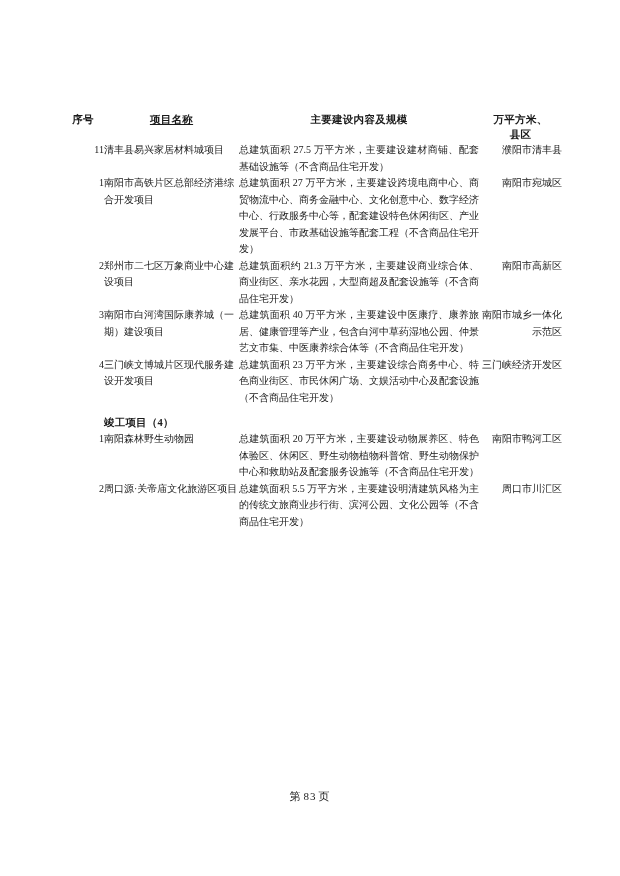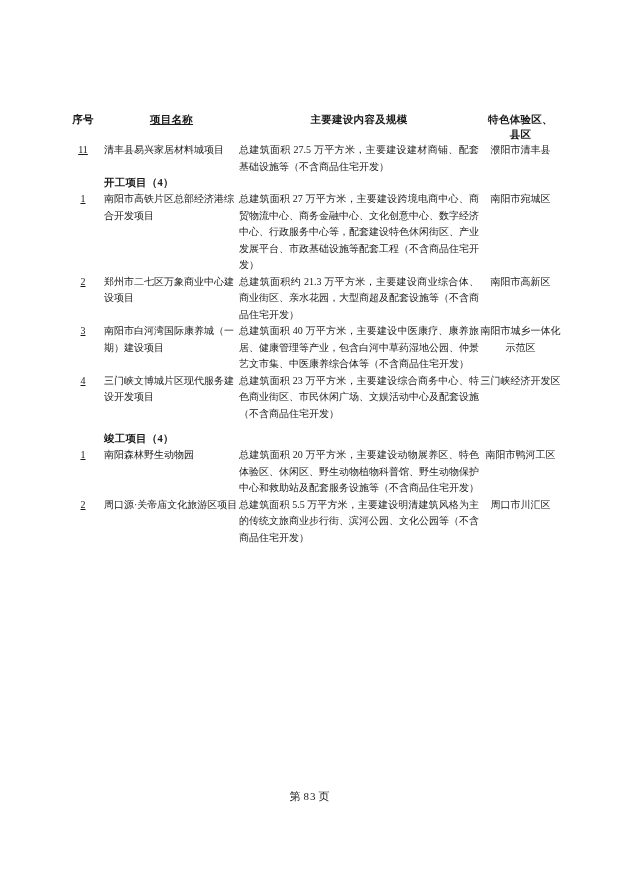--- a/index.html
+++ b/index.html
@@ -65,38 +65,37 @@
   .hdr-area { text-align: center !important; }
 
   
   .data-row td {
     font-size: 10px;
     line-height: 16.5px;
     padding-top: 9px;
     padding-bottom: 0px;
   }
   td.cell-seq {
-    text-align: center;
+    text-align: right;
     padding-left: 4px;
     font-family: "Liberation Serif", "DejaVu Serif", serif;
-    text-decoration: underline;
   }
   td.cell-name {
     text-align: left;
     padding-left: 4px;
     padding-right: 6px;
     margin-top: 16px;
   }
   td.cell-desc {
     text-align: justify;
     text-align-last: left;
     padding-right: 6px;
   }
   td.cell-area {
-    text-align: center;
+    text-align: right;
     padding-left: 4px;
   }
 
   
   .sect-row td {
     font-weight: bold;
     font-size: 10.5px;
     line-height: 16px;
     padding-top: 14px;
     padding-bottom: 0px;
@@ -134,34 +133,30 @@
         <col class="c-name">
         <col class="c-desc">
         <col class="c-area">
       </colgroup>
       <tbody id="tbody">
         <tr class="hdr-row">
           <td class="hdr-seq">序号</td>
           <td class="hdr-name">项目名称</td>
           <td class="hdr-desc">主要建设内容及规模</td>
           <td class="hdr-area">
-            <div>特色体验区、</div>
+            <div>万平方米、</div>
             <div>县区</div>
           </td>
         </tr>
       <tr class="data-row">
             <td class="cell-seq">11</td>
             <td class="cell-name">清丰县易兴家居材料城项目</td>
             <td class="cell-desc">总建筑面积 27.5 万平方米，主要建设建材商铺、配套基础设施等（不含商品住宅开发）</td>
             <td class="cell-area">濮阳市清丰县</td>
           </tr>
-          <tr class="sect-row">
-            <td></td>
-            <td colspan="3">开工项目（4）</td>
-          </tr>
           <tr class="data-row">
             <td class="cell-seq">1</td>
             <td class="cell-name">南阳市高铁片区总部经济港综合开发项目</td>
             <td class="cell-desc">总建筑面积 27 万平方米，主要建设跨境电商中心、商贸物流中心、商务金融中心、文化创意中心、数字经济中心、行政服务中心等，配套建设特色休闲街区、产业发展平台、市政基础设施等配套工程（不含商品住宅开发）</td>
             <td class="cell-area">南阳市宛城区</td>
           </tr>
           <tr class="data-row">
             <td class="cell-seq">2</td>
             <td class="cell-name">郑州市二七区万象商业中心建设项目</td>
             <td class="cell-desc">总建筑面积约 21.3 万平方米，主要建设商业综合体、商业街区、亲水花园，大型商超及配套设施等（不含商品住宅开发）</td>

